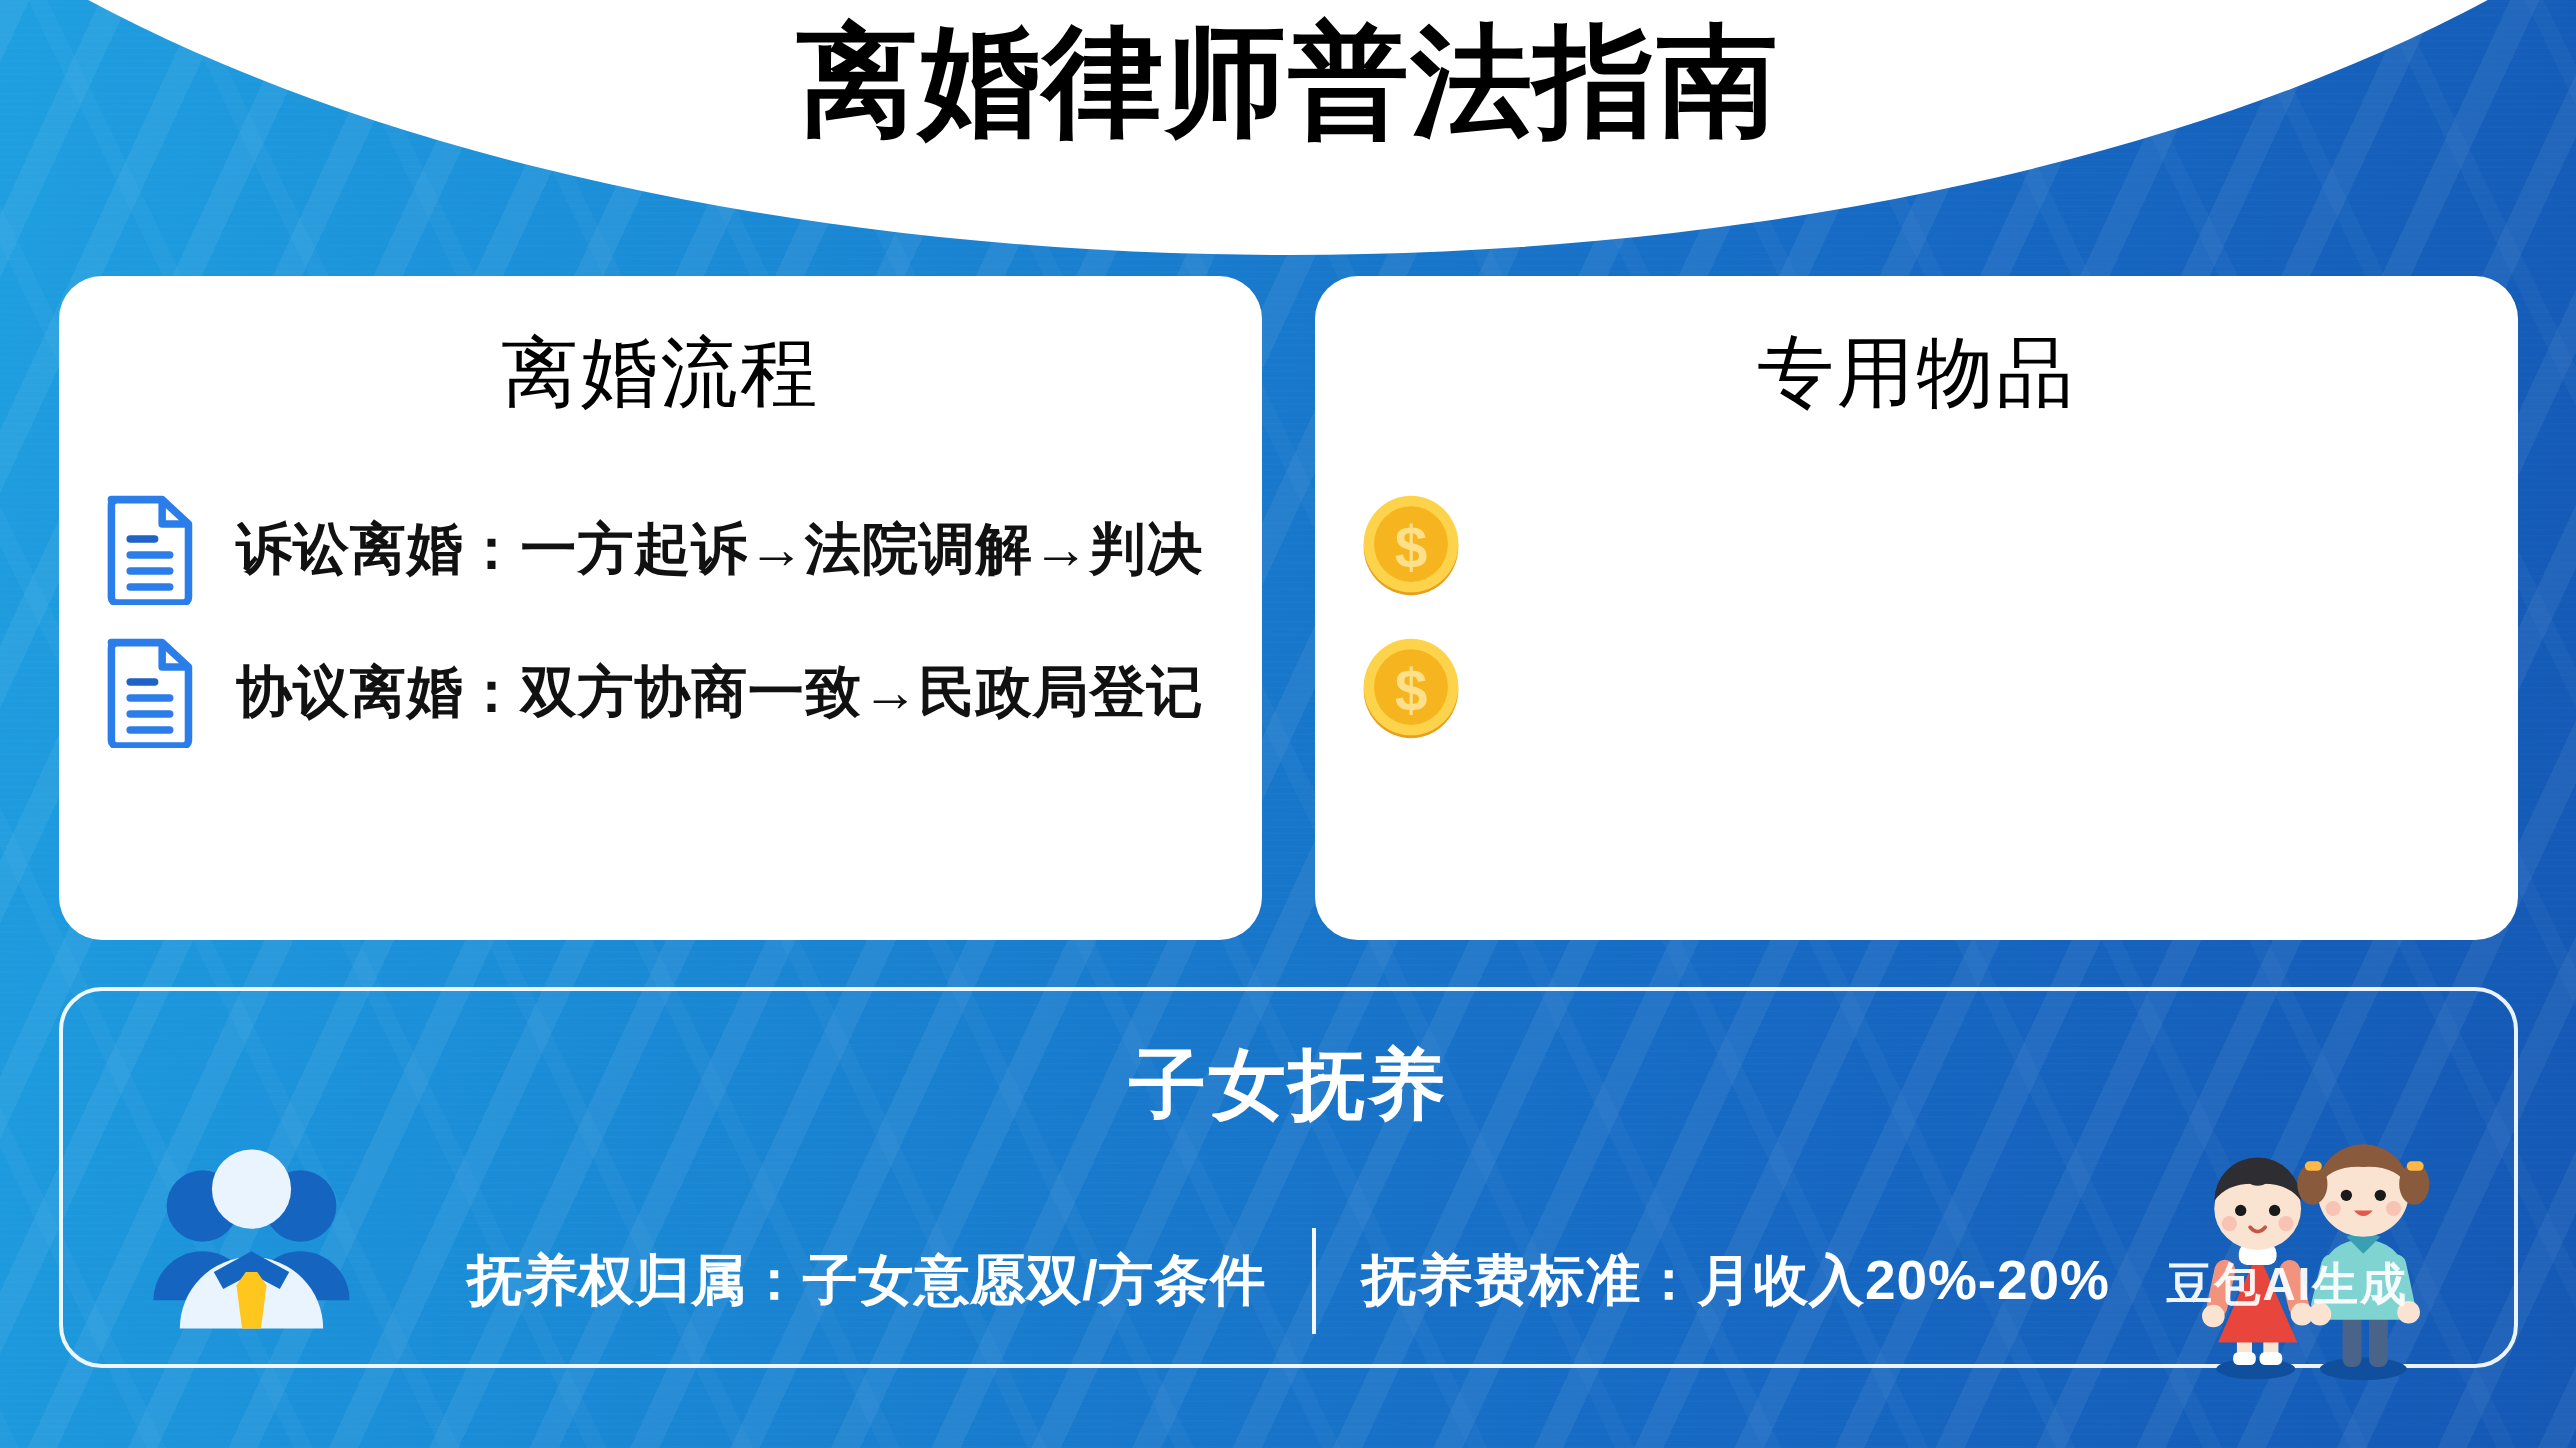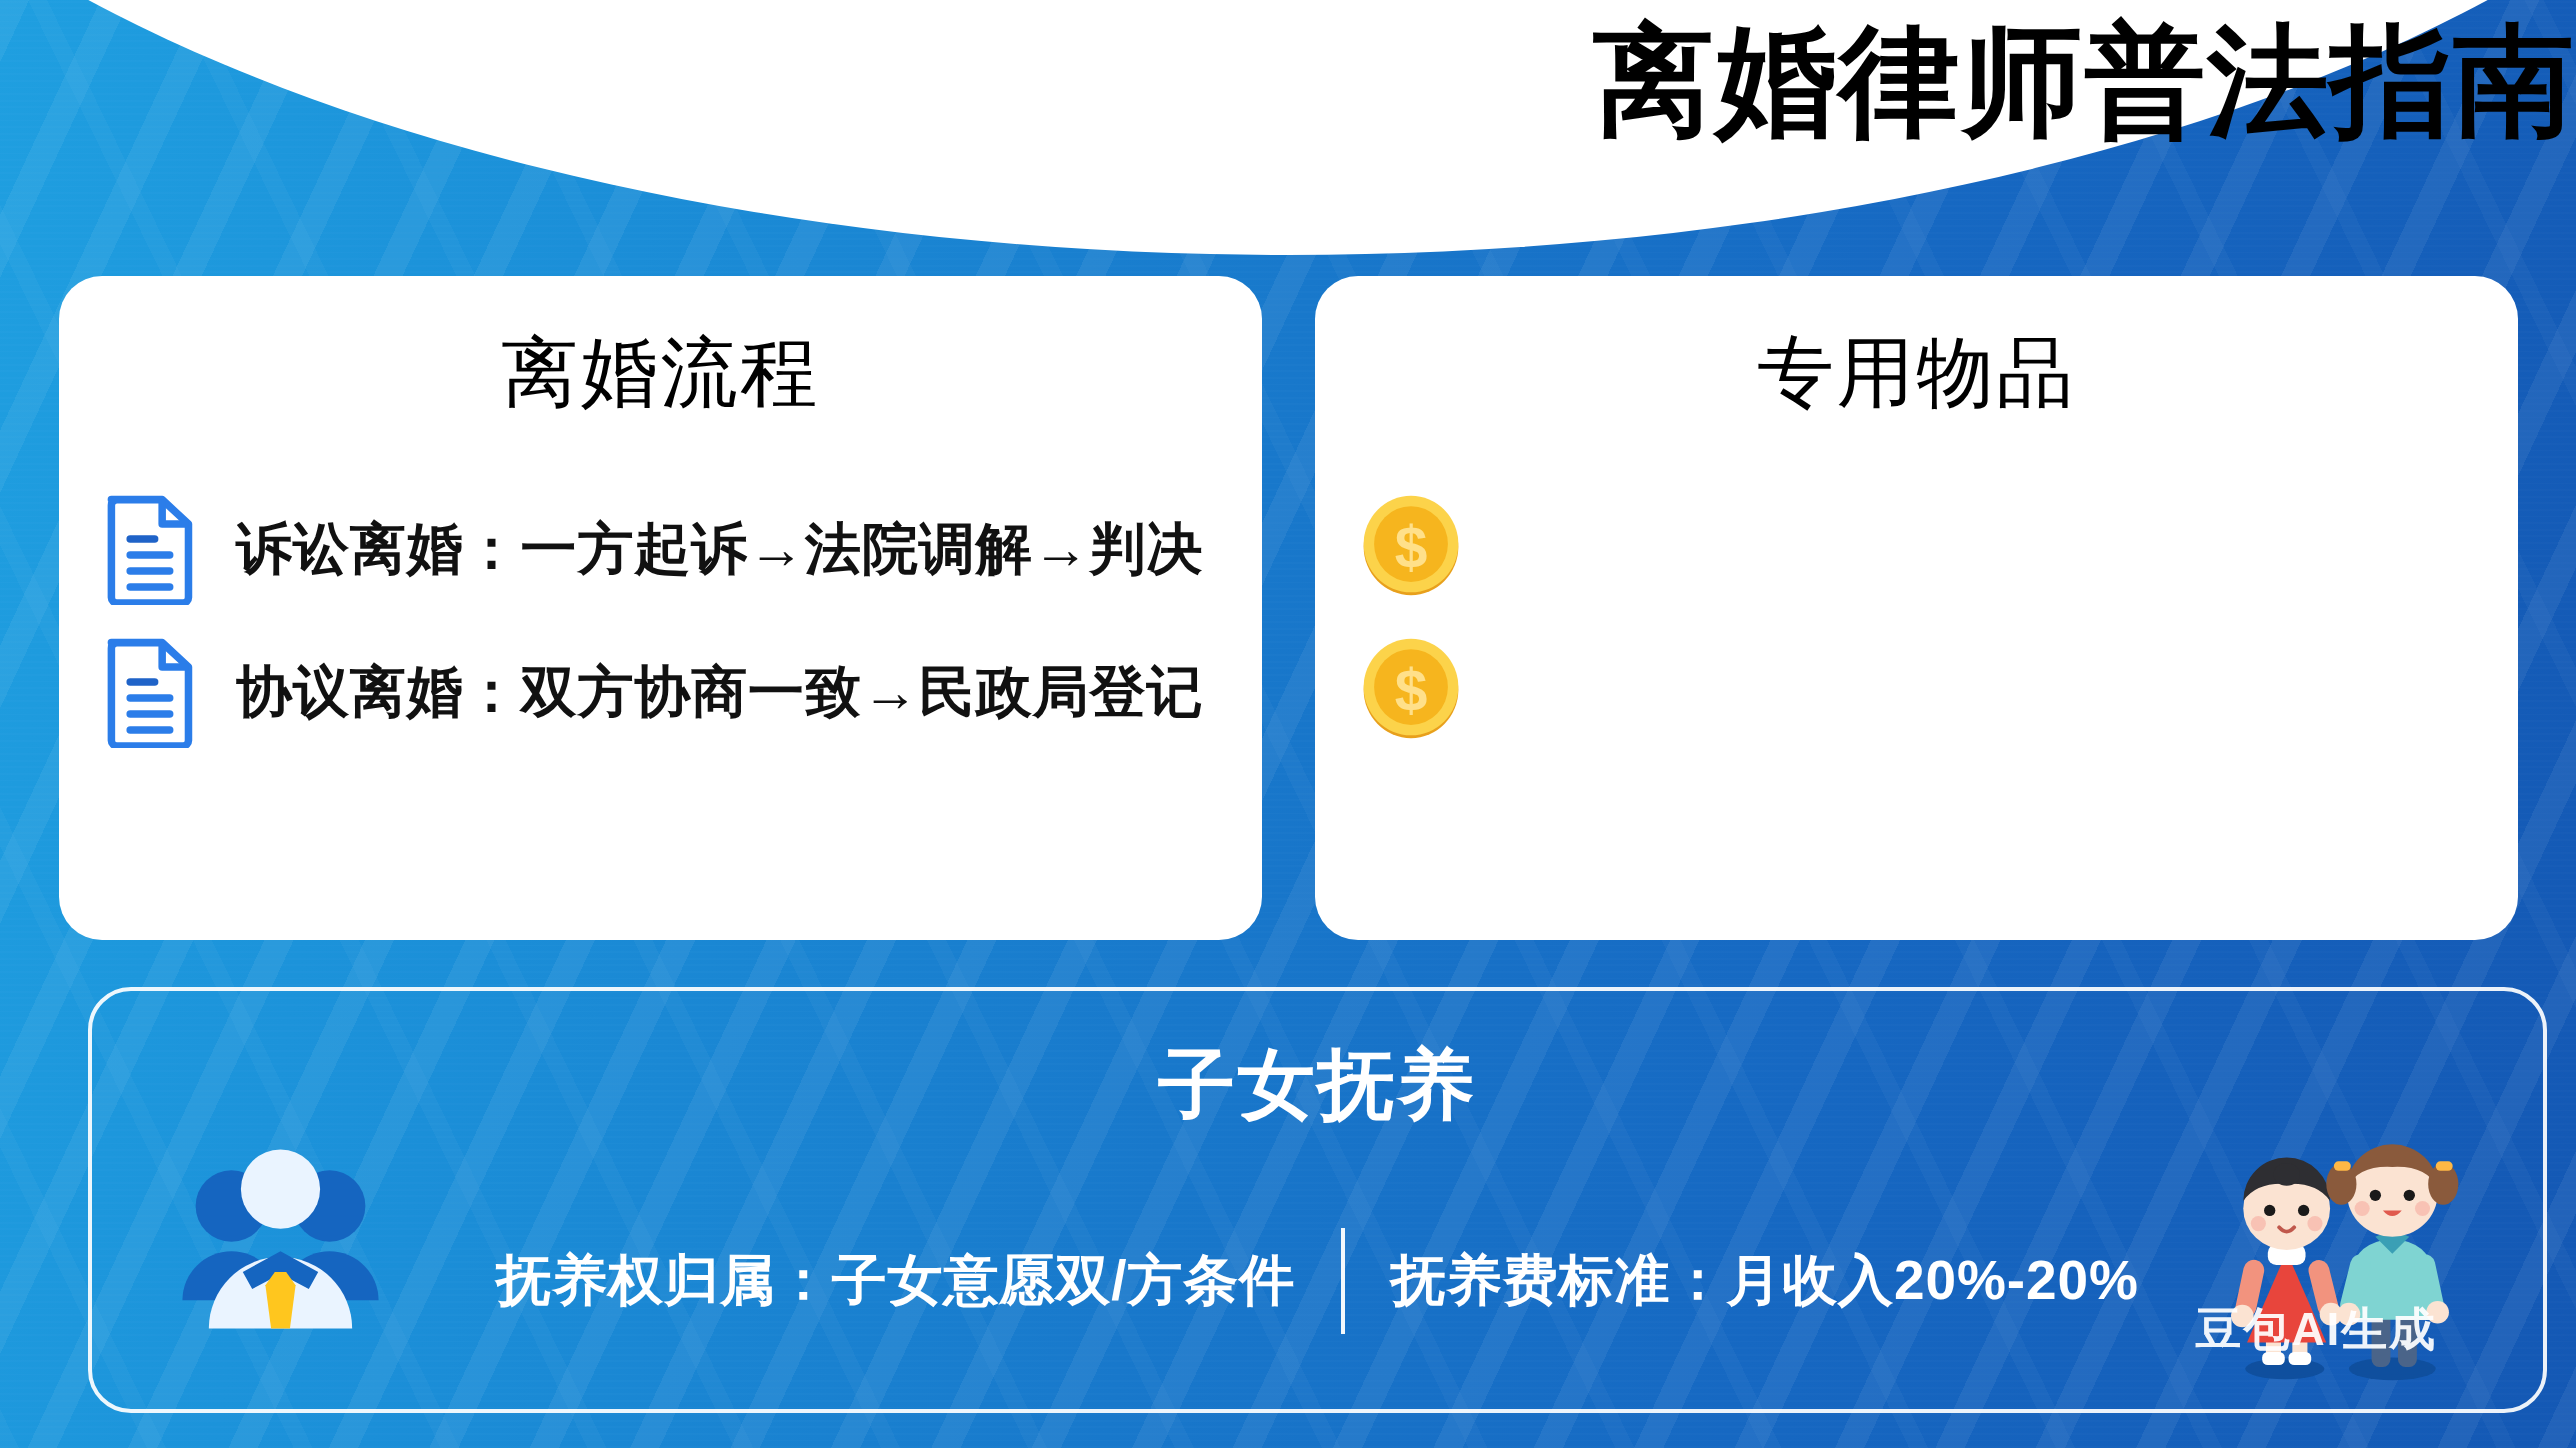--- a/index.html
+++ b/index.html
@@ -21,21 +21,21 @@
       repeating-linear-gradient(0deg, rgba(255,255,255,.07) 0 1.9px, rgba(255,255,255,0) 1.9px 6.6px);
     background-size:100% 100%,100% 100%,100% 100%;
   }
   
   .header-arc{
     position:absolute;left:50%;top:-1217px;transform:translateX(-50%);
     width:3170px;height:1472px;background:#ffffff;border-radius:50%/50%;
     box-shadow:0 0 0 0 rgba(0,0,0,0);
   }
   .title{
-    position:absolute;left:0;right:0;top:5.7px;text-align:right;
+    position:absolute;left:0;right:0;top:5.7px;text-align:center;
     font-size:121px;line-height:1.24;font-weight:bold;color:#000000;
     letter-spacing:1.9px;white-space:nowrap;
   }
   
   .cards{
     position:absolute;left:59px;top:276px;width:2459px;height:664px;
     display:flex;gap:53px;
   }
   .card{
     flex:1 1 0;background:#ffffff;border-radius:43px;
@@ -50,24 +50,23 @@
   .row .ico{flex:0 0 auto;width:102px;height:117px;position:relative;}
   .row .txt{
     font-size:56px;font-weight:bold;color:#111;letter-spacing:0.9px;white-space:nowrap;
   }
   
   .doc-svg{width:94px;height:113px;display:block;}
   
   .coin-svg{width:106px;height:106px;display:block;}
   
   .bottom{
-    position:absolute;left:59px;top:987px;width:2459px;height:426px;
+    position:absolute;left:59px;top:987px;width:2459px;height:381px;
     box-sizing:border-box;border:4.7px solid rgba(255,255,255,.92);
     border-radius:43px;
-    margin-left:29px;
   }
   .bottom-title{
     text-align:center;font-size:77px;font-weight:bold;color:#ffffff;
     letter-spacing:2.8px;margin-top:43px;
   }
   .bottom-row{
     position:absolute;left:0;right:0;top:219px;height:142px;
     display:flex;align-items:center;justify-content:center;gap:46px;
   }
   .b-txt{

